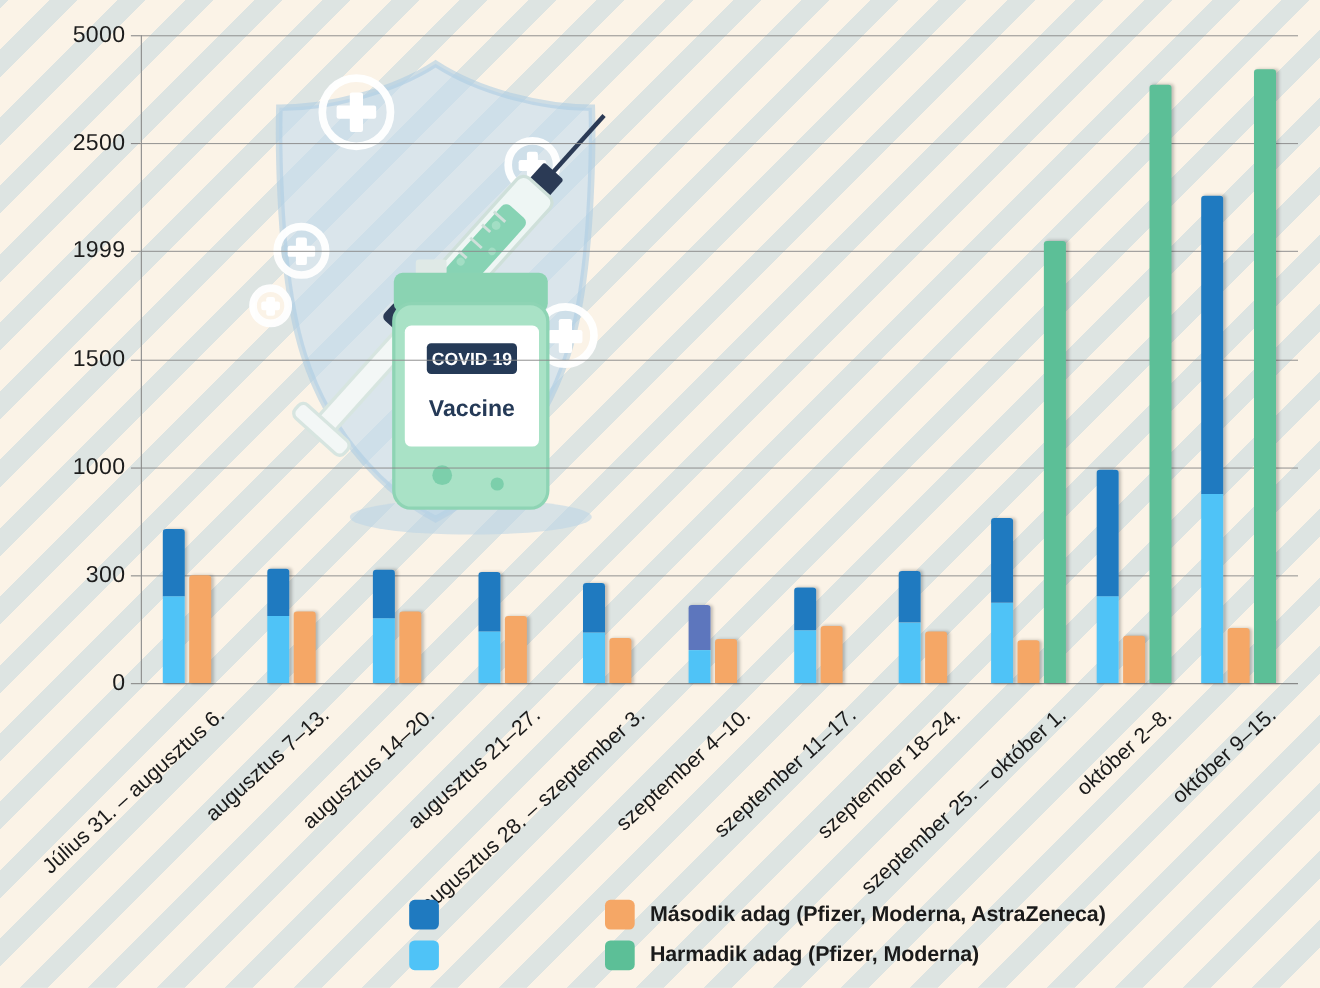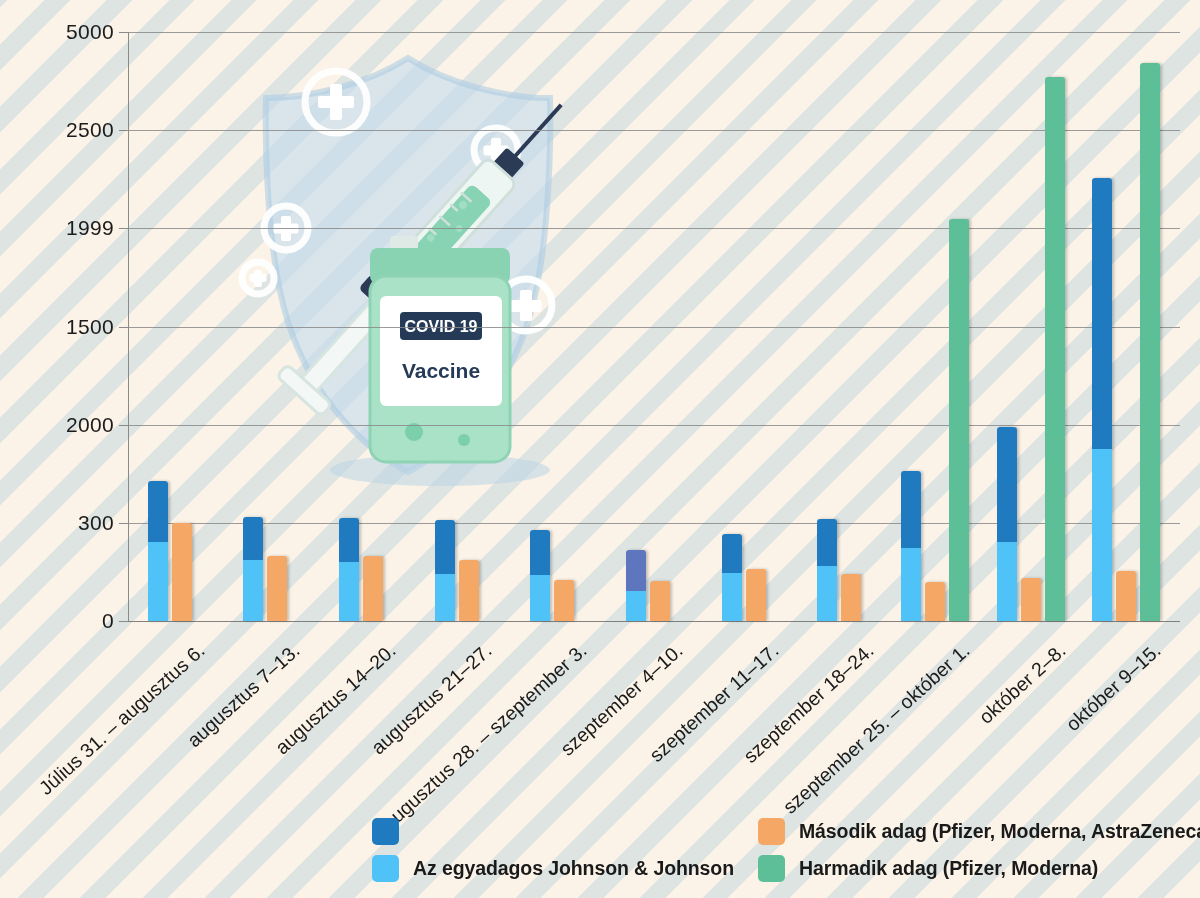--- a/index.html
+++ b/index.html
@@ -41,21 +41,21 @@
     font-weight:400;
     transform:translateY(-50%);
     white-space:nowrap;
     letter-spacing:.3px;
   }
   .ytick-wrap{position:absolute;left:0;top:0;width:114px;}
 
   
   .art{
     position:absolute;
-    left:218px;top:40px;width:380px;height:450px;
+    left:206px;top:40px;width:380px;height:450px;
     pointer-events:none;
   }
 
   
   .group{position:absolute;bottom:0;height:100%;}
   .bar{
     position:absolute;bottom:0;
     border-radius:3px 3px 0 0;
     box-shadow:2px 0 3px rgba(0,0,0,.22);
   }
@@ -264,21 +264,21 @@
           <div class="seg top bar-first" style="bottom: 171.792px; height: 270.94px;"></div>
         </div>
         <div class="bar bar-second" style="left: 24px; width: 20px; height: 50.065px;"></div>
         <div class="bar bar-third" style="left: 48px; width: 20px; height: 557.587px;"></div>
       </div>
     </div>
 
   <div class="ytick-wrap" id="ytick-wrap" style="height: 589px; left: 0px; top: 32px;">
       <div class="ytick-label" style="top: 589px;">0</div>
       <div class="ytick-label" style="top: 490.833px;">300</div>
-      <div class="ytick-label" style="top: 392.667px;">2000</div>
+      <div class="ytick-label" style="top: 392.667px;">1000</div>
       <div class="ytick-label" style="top: 294.5px;">1500</div>
       <div class="ytick-label" style="top: 196.333px;">1999</div>
       <div class="ytick-label" style="top: 98.1667px;">2500</div>
       <div class="ytick-label" style="top: 0px;">5000</div>
     </div>
 
   <div id="xlabels">
       <div class="xlab" style="left: 193.818px; top: 639px; transform: translateX(-100%) rotate(-42deg); transform-origin: right top;">Július 31. – augusztus 6.</div>
       <div class="xlab" style="left: 289.455px; top: 639px; transform: translateX(-100%) rotate(-42deg); transform-origin: right top;">augusztus 7–13.</div>
       <div class="xlab" style="left: 385.091px; top: 639px; transform: translateX(-100%) rotate(-42deg); transform-origin: right top;">augusztus 14–20.</div>
@@ -295,21 +295,20 @@
   <div class="legend">
     <div class="legend-item">
       <span class="swatch" style="background: rgb(31, 122, 192);"></span>
     </div>
     <div class="legend-item lg-col2">
       <span class="swatch" style="background: rgb(245, 167, 102);"></span>
       <span class="legend-label">Második adag (Pfizer, Moderna, AstraZeneca)</span>
     </div>
     <div class="legend-item">
       <span class="swatch" style="background: rgb(79, 195, 247);"></span>
-      <span class="legend-label">Az egyadagos Johnson &amp; Johnson</span>
     </div>
     <div class="legend-item lg-col2">
       <span class="swatch" style="background: rgb(92, 191, 151);"></span>
       <span class="legend-label">Harmadik adag (Pfizer, Moderna)</span>
     </div>
   </div>
 
 </div>
 
 </body></html>

